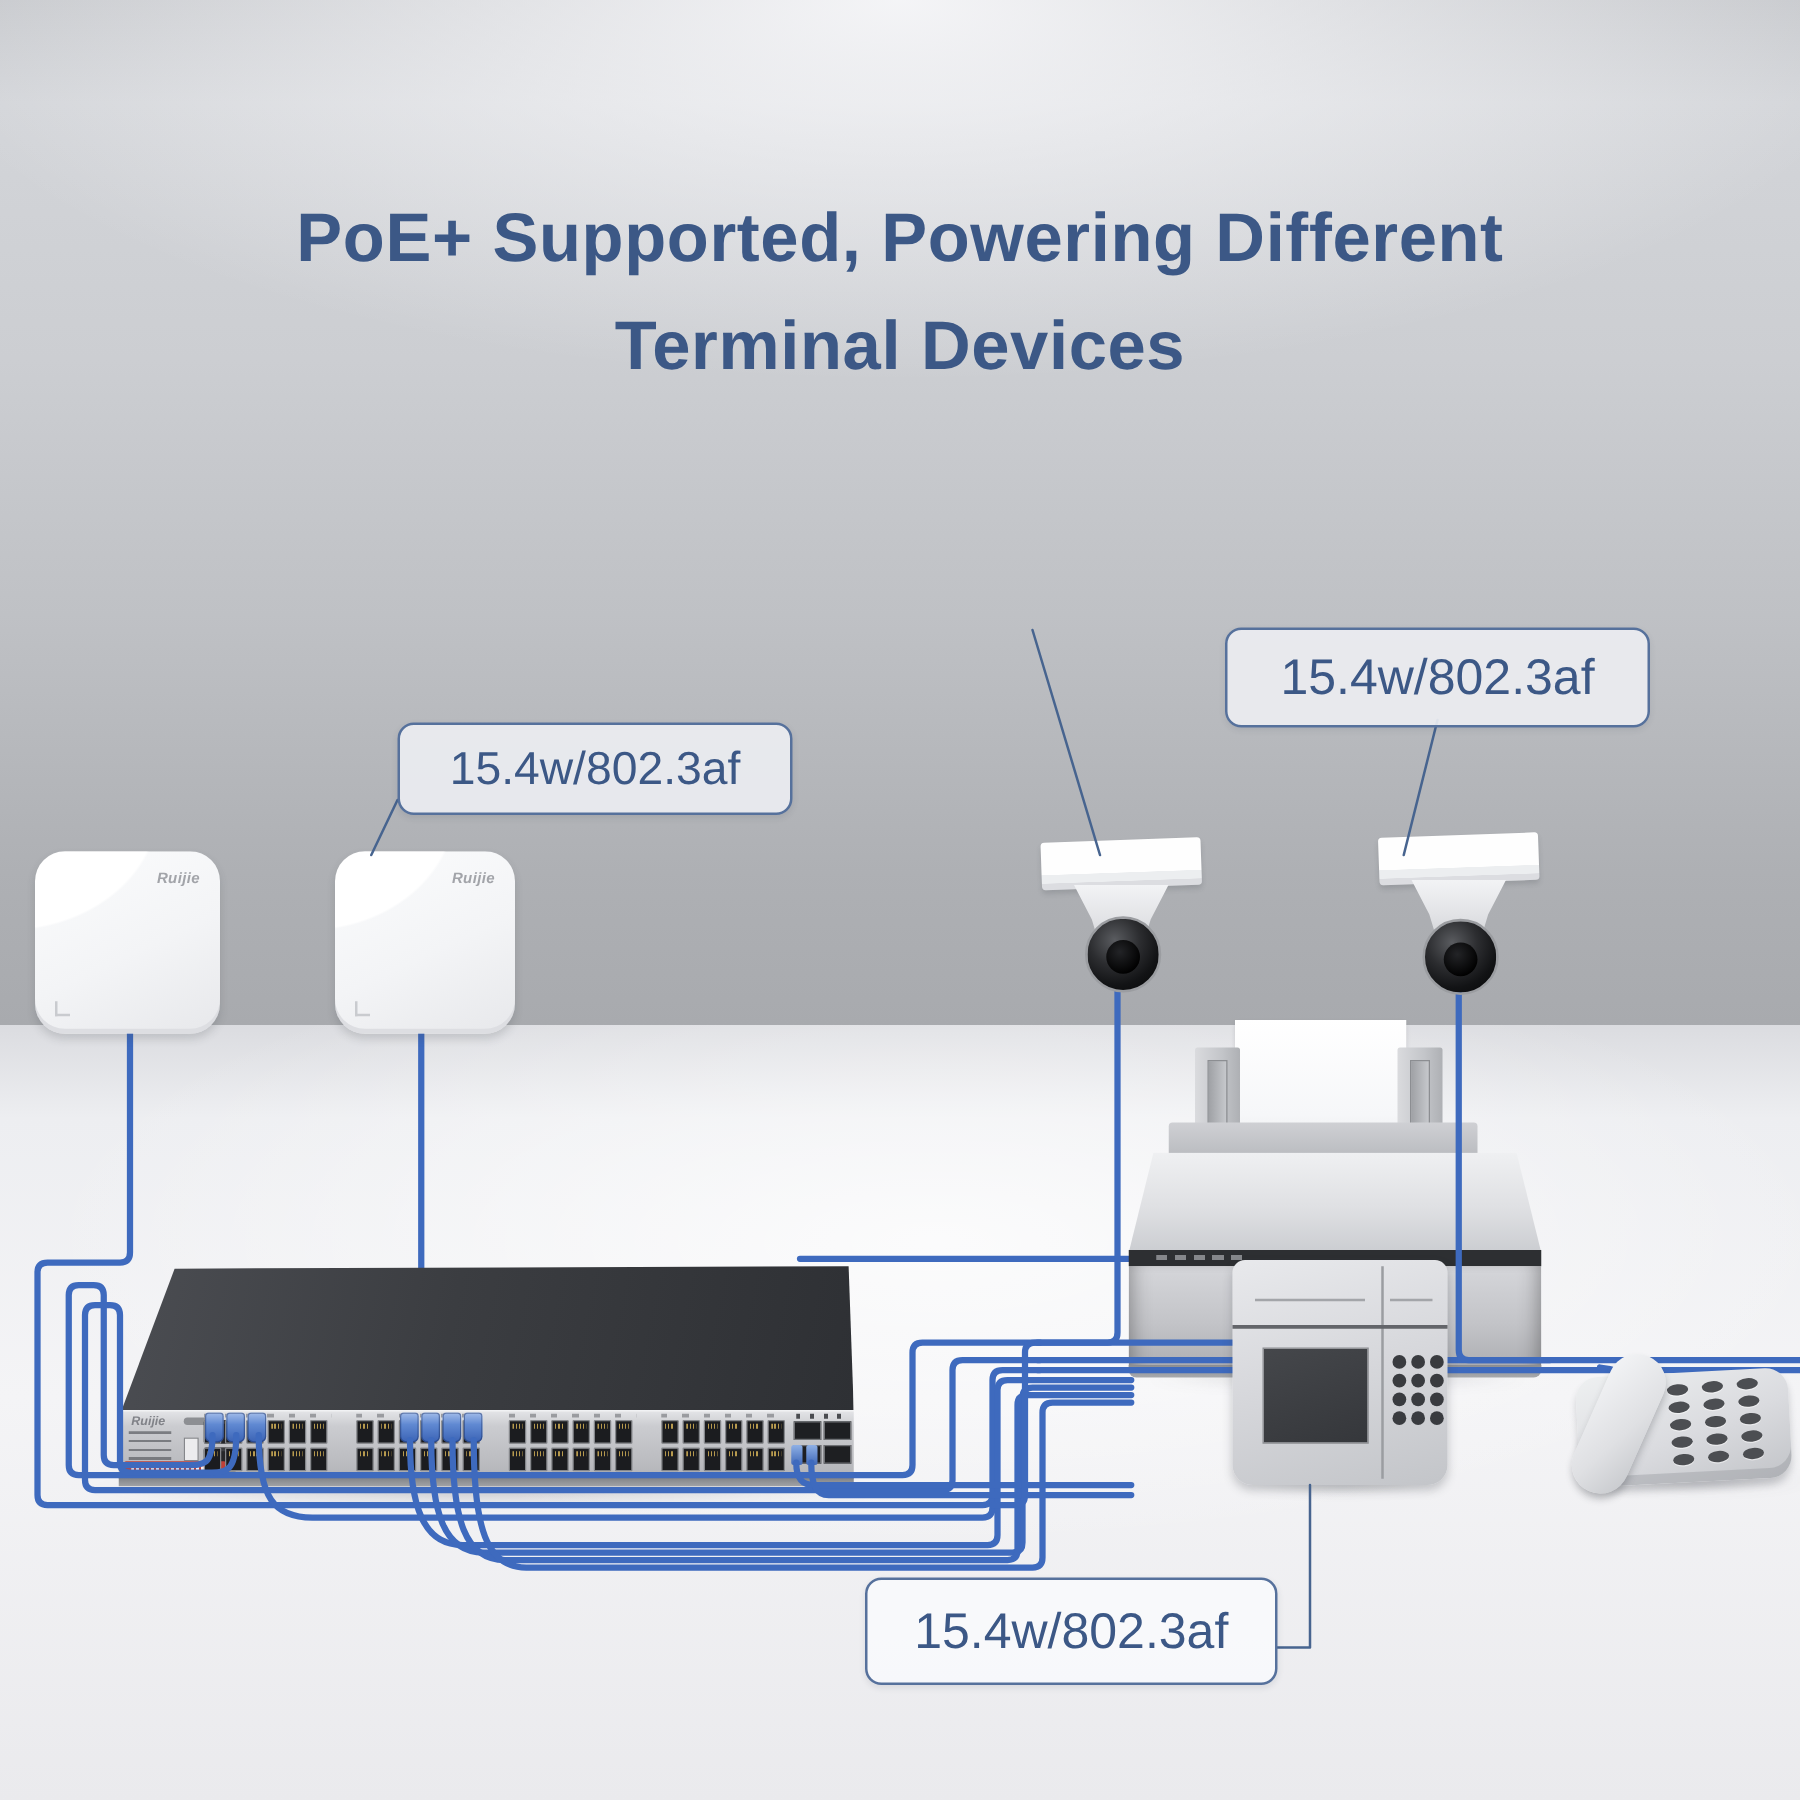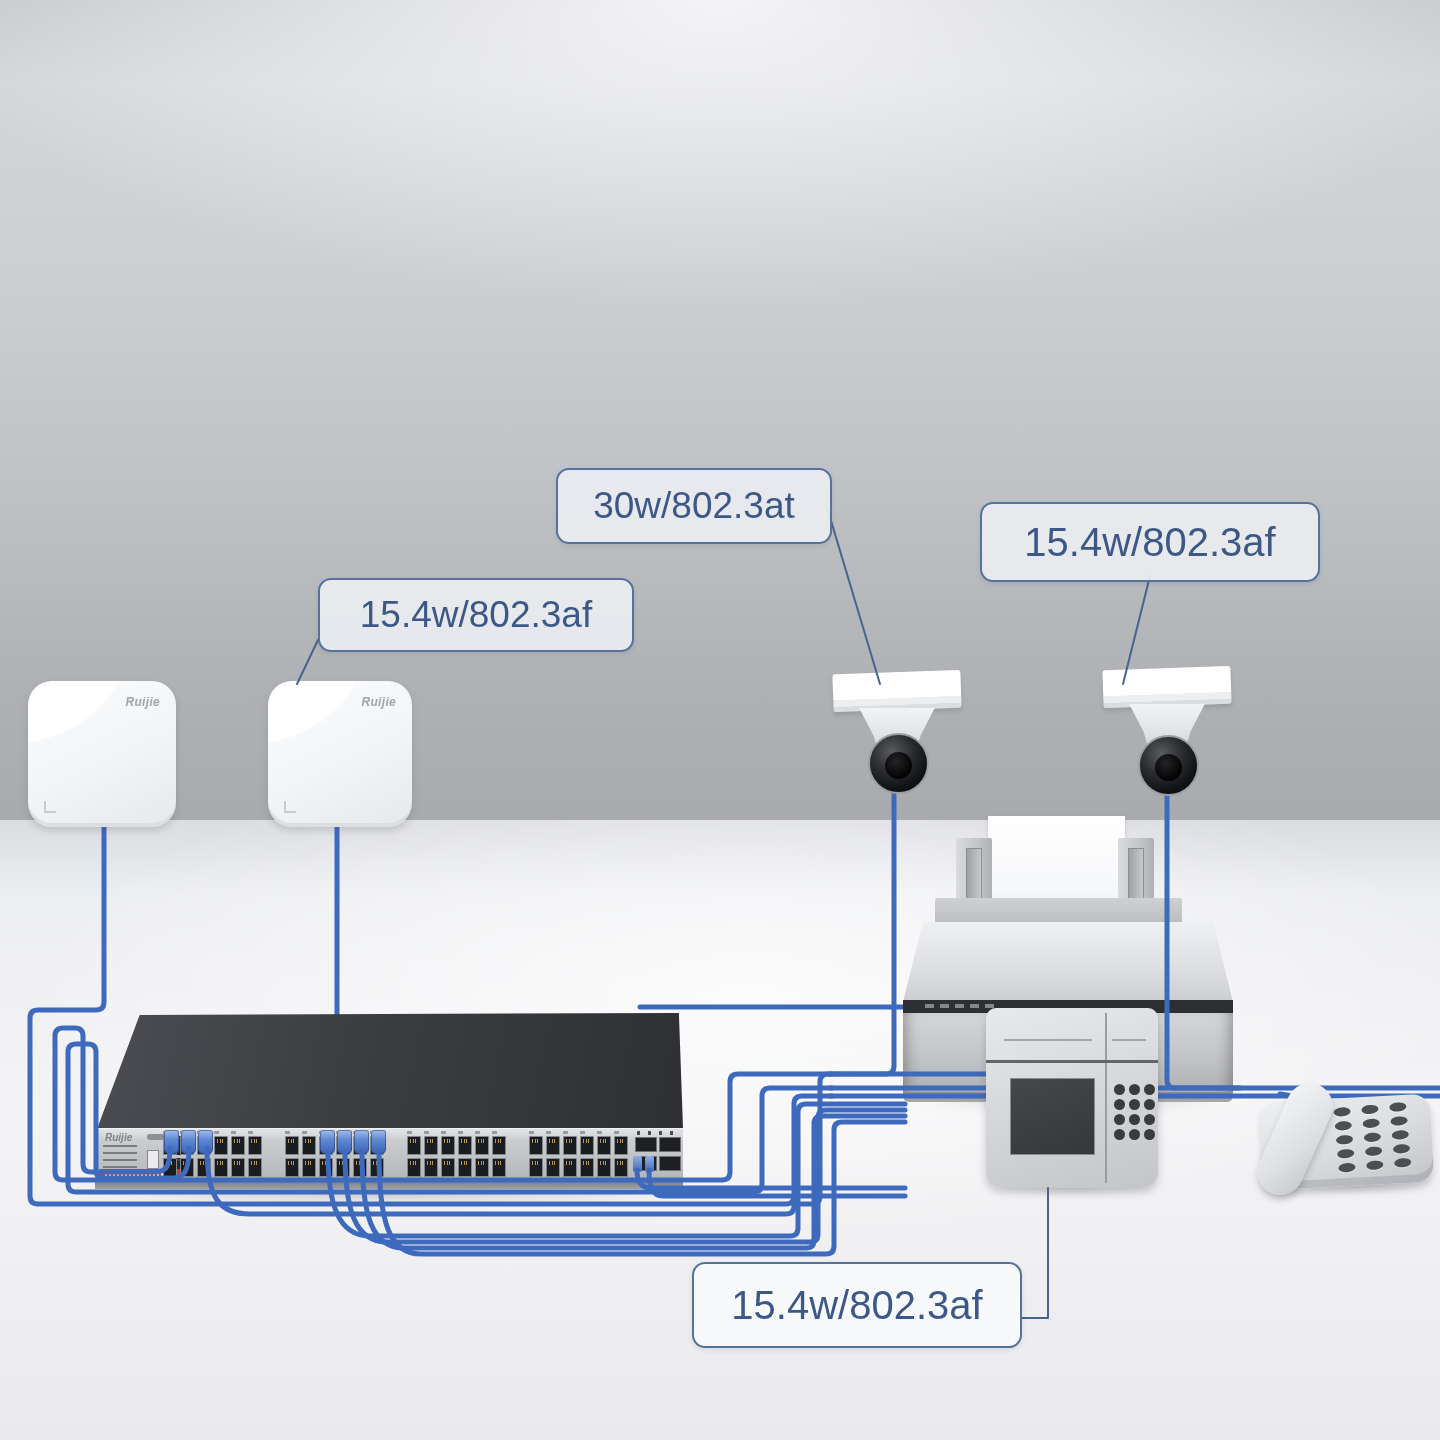--- a/index.html
+++ b/index.html
@@ -137,20 +137,24 @@
 <div class="stage">
 
   <div class="wall"></div>
   <div class="floor"></div>
 
   <div class="shadow" style="left:65px;top:1183px;width:645px;height:18px;"></div>
   <div class="shadow" style="left:915px;top:1095px;width:310px;height:14px;"></div>
   <div class="shadow" style="left:992px;top:1181px;width:162px;height:11px;"></div>
   <div class="shadow" style="left:1268px;top:1177px;width:178px;height:14px;"></div>
 
+  <div class="title">
+    <div>PoE+ Supported, Powering Different</div>
+    <div>Terminal Devices</div>
+  </div>
 
   <svg class="cables z2" width="1440" height="1440">
     <g fill="none" stroke="#3e6abe" stroke-width="5" stroke-linecap="round">
       <path d="M337 826 V1016"></path>
       <path d="M640 1007 H905"></path>
     </g>
   </svg>
 
   <div class="sw-top"></div>
   <div class="sw-panel">
@@ -339,23 +343,20 @@
       <path d="M318 640 L297 684"></path>
       <path d="M826 504 L880 684"></path>
       <path d="M1150 576 L1123 684"></path>
       <path d="M1048 1188 V1318 H1021"></path>
     </g>
   </svg>
 
   <div class="plabel" style="left:318px;top:578px;width:312px;height:70px;font-size:37px;">
     <span>15.4w/802.3af</span>
   </div>
-  <div class="plabel" style="left:556px;top:468px;width:272px;height:72px;font-size:37px;">
-    <span>30w/802.3at</span>
-  </div>
   <div class="plabel" style="left:980px;top:502px;width:336px;height:76px;font-size:40px;">
     <span>15.4w/802.3af</span>
   </div>
   <div class="plabel" style="left:692px;top:1262px;width:326px;height:82px;font-size:40px;background:rgba(248,249,251,.95);">
     <span>15.4w/802.3af</span>
   </div>
 
 </div>
 
 </body></html>

